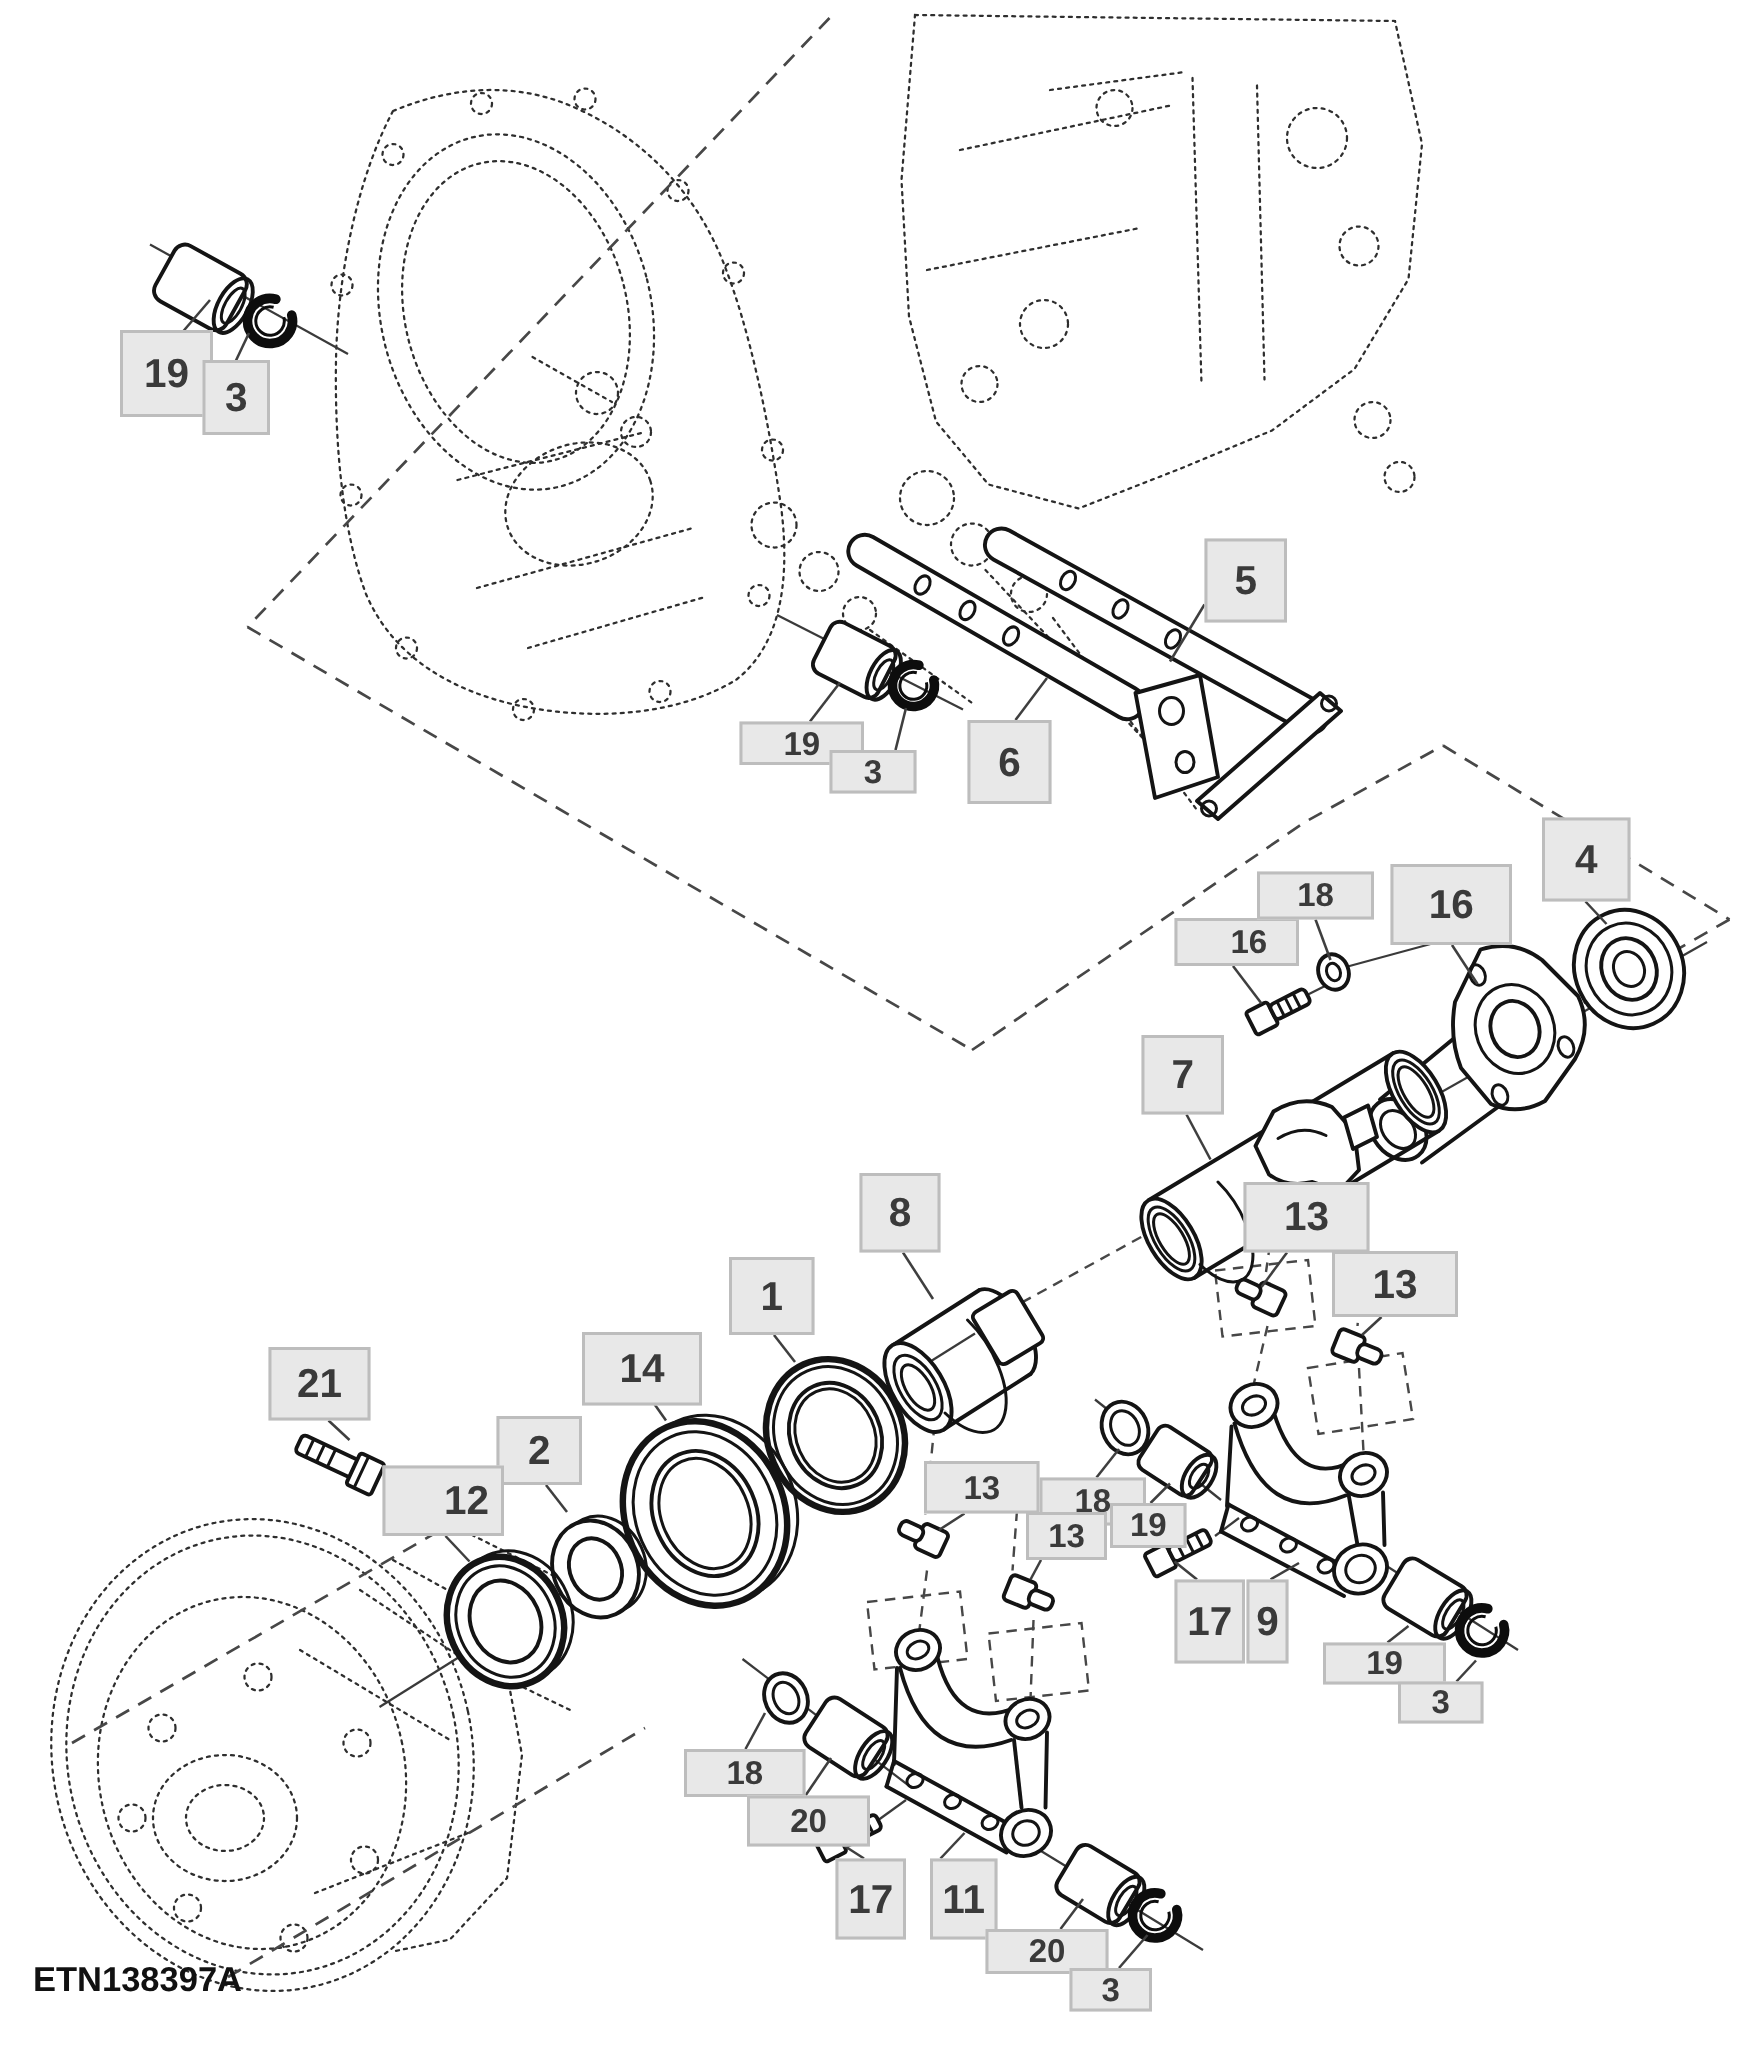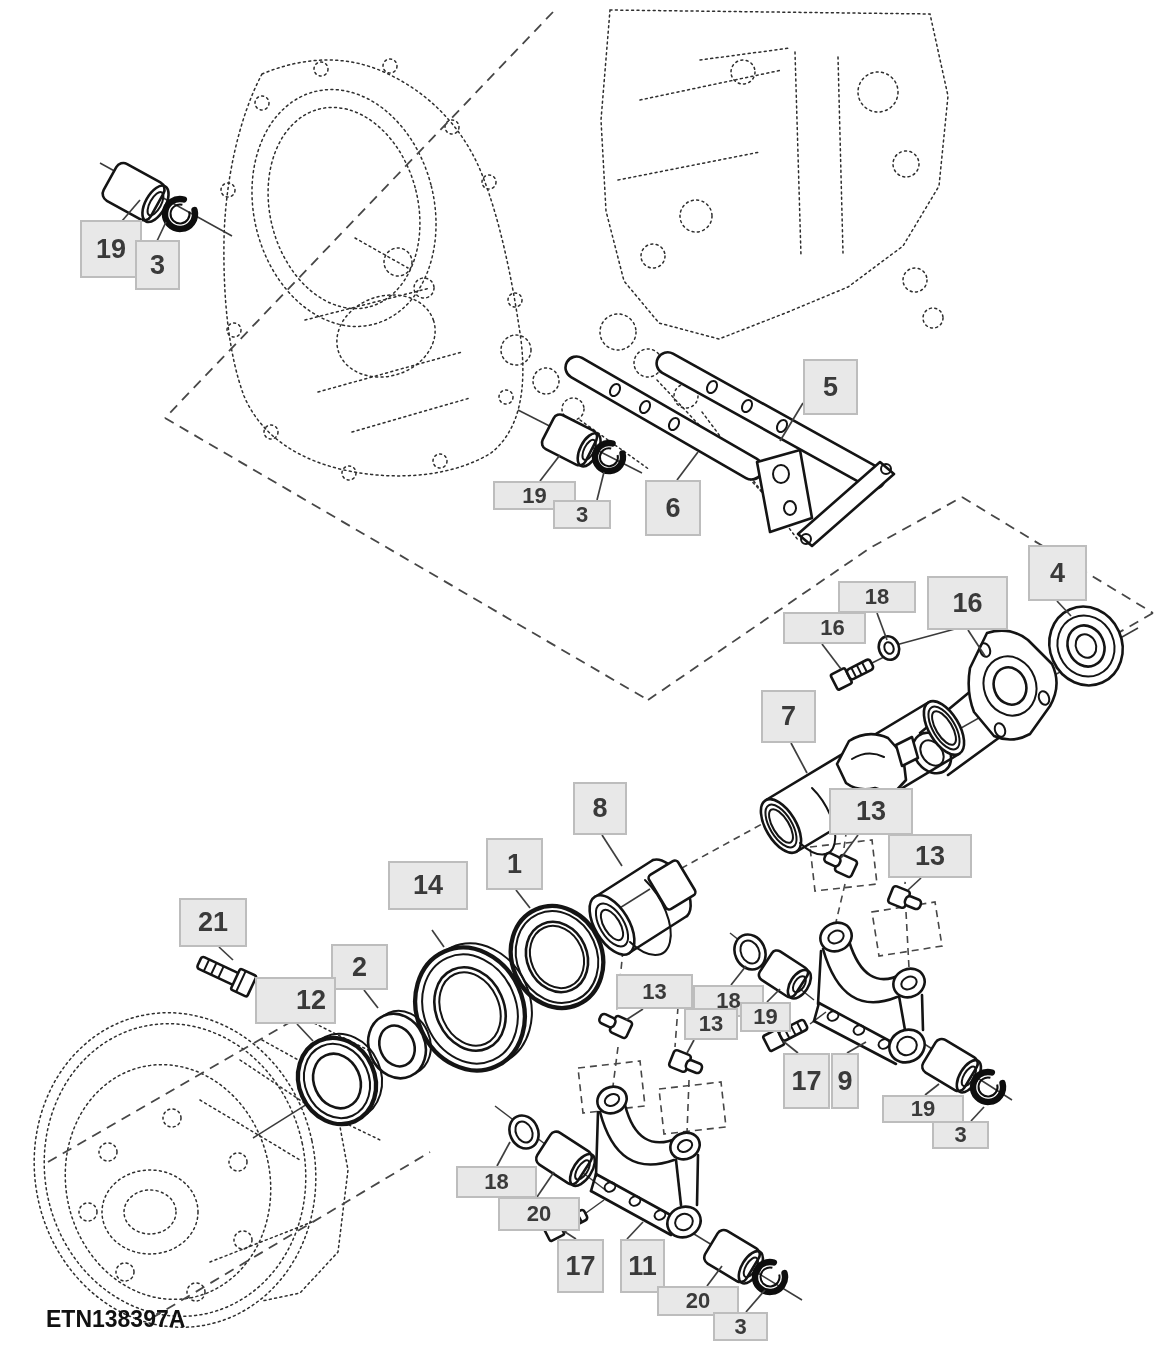--- a/index.html
+++ b/index.html
@@ -17,21 +17,21 @@
   .axis{stroke:#3a3a3a;stroke-width:1.5;fill:none;}
   .ring{stroke:#0d0d0d;fill:none;stroke-width:6.4;stroke-linecap:round;}
   .ringin{stroke:#0d0d0d;fill:none;stroke-width:2;}
   .leader{stroke:#3f3f3f;stroke-width:1.7;}
   .callout{position:absolute;display:flex;align-items:center;justify-content:center;
            background:var(--co-bg,#e8e8e8);border:2px solid var(--co-bd,#bdbdbd);
            color:var(--co-tx,#3a3a3a);font-weight:bold;box-sizing:border-box;
            font-family:"Liberation Sans",sans-serif;}
   .watermark{position:absolute;left:20px;top:4px;font-size:63px;font-weight:500;
              letter-spacing:1px;color:#87aa74;}
-  .figure-id{position:absolute;left:22px;top:1306px;font-size:23px;font-weight:bold;color:#111;margin-left:24px;}
+  .figure-id{position:absolute;left:22px;top:1306px;font-size:23px;font-weight:bold;color:#111;}
 </style>
 </head>
 <body>
 
 <div class="stage">
 
 <svg width="1170" height="1366" viewBox="0 0 1170 1366">
   <defs>
     <g id="pin13">
       <rect x="-9" y="-9" width="18" height="18" rx="3" class="s sw" stroke-width="3"></rect>
@@ -440,21 +440,21 @@
       <div class="callout" style="left: 645px; top: 480px; width: 56px; height: 56px; font-size: 27px;">6</div>
       <div class="callout" style="left: 783px; top: 612px; width: 83px; height: 32px; font-size: 22px; padding-left: 16px;">16</div>
       <div class="callout" style="left: 838px; top: 581px; width: 78px; height: 32px; font-size: 22px;">18</div>
       <div class="callout" style="left: 927px; top: 576px; width: 81px; height: 54px; font-size: 27px;">16</div>
       <div class="callout" style="left: 1028px; top: 545px; width: 59px; height: 56px; font-size: 27px;">4</div>
       <div class="callout" style="left: 761px; top: 690px; width: 55px; height: 53px; font-size: 27px;">7</div>
       <div class="callout" style="left: 573px; top: 782px; width: 54px; height: 53px; font-size: 27px;">8</div>
       <div class="callout" style="left: 829px; top: 788px; width: 84px; height: 47px; font-size: 27px;">13</div>
       <div class="callout" style="left: 888px; top: 834px; width: 84px; height: 44px; font-size: 27px;">13</div>
       <div class="callout" style="left: 486px; top: 838px; width: 57px; height: 52px; font-size: 27px;">1</div>
-      <div class="callout" style="left: 388px; top: 861px; width: 80px; height: 49px; font-size: 27px;">14</div>
+      <div class="callout" style="left: 388px; top: 888px; width: 80px; height: 49px; font-size: 27px;">14</div>
       <div class="callout" style="left: 179px; top: 898px; width: 68px; height: 49px; font-size: 27px; text-align: center;">21</div>
       <div class="callout" style="left: 331px; top: 944px; width: 57px; height: 46px; font-size: 27px;">2</div>
       <div class="callout" style="left: 255px; top: 977px; width: 81px; height: 47px; font-size: 27px; padding-left: 31px;">12</div>
       <div class="callout" style="left: 616px; top: 974px; width: 77px; height: 35px; font-size: 22px;">13</div>
       <div class="callout" style="left: 693px; top: 985px; width: 71px; height: 32px; font-size: 22px;">18</div>
       <div class="callout" style="left: 740px; top: 1002px; width: 51px; height: 30px; font-size: 22px;">19</div>
       <div class="callout" style="left: 684px; top: 1008px; width: 54px; height: 32px; font-size: 22px;">13</div>
       <div class="callout" style="left: 783px; top: 1053px; width: 47px; height: 56px; font-size: 27px;">17</div>
       <div class="callout" style="left: 831px; top: 1053px; width: 28px; height: 56px; font-size: 27px;">9</div>
       <div class="callout" style="left: 882px; top: 1095px; width: 82px; height: 28px; font-size: 22px;">19</div>

